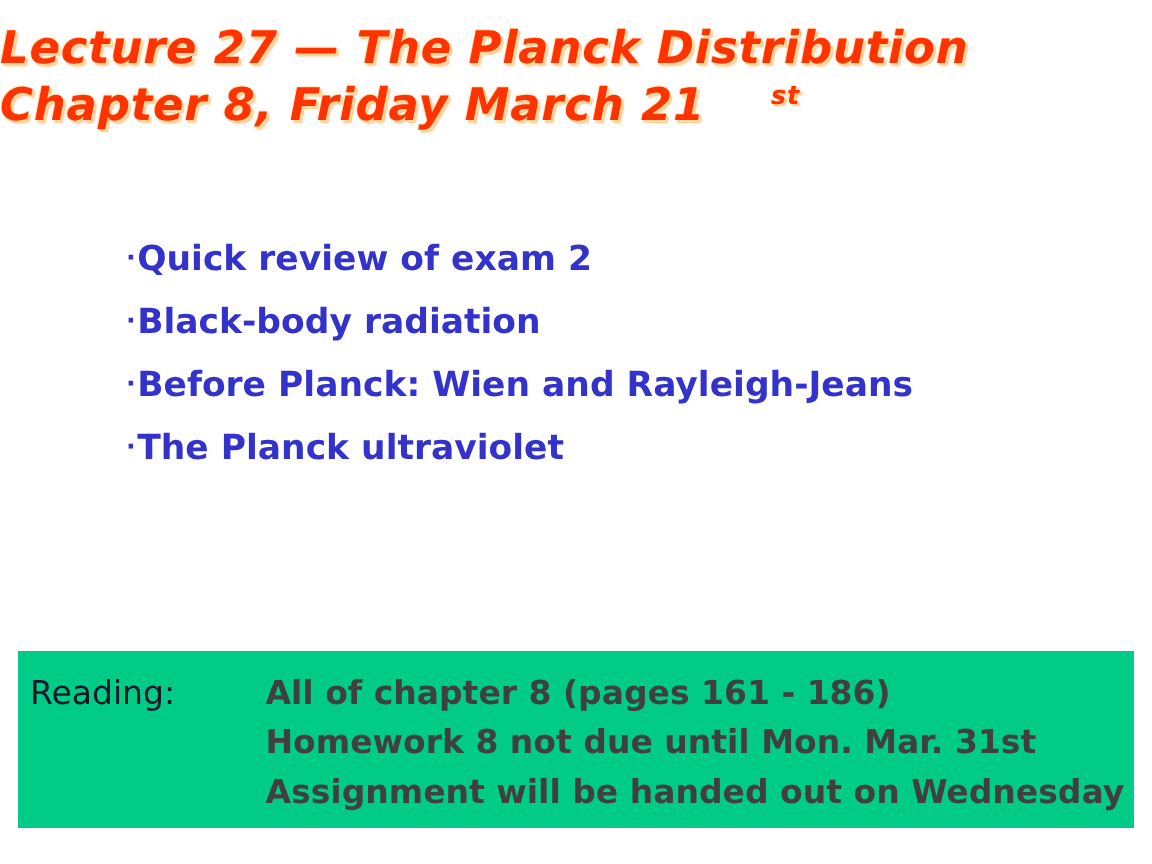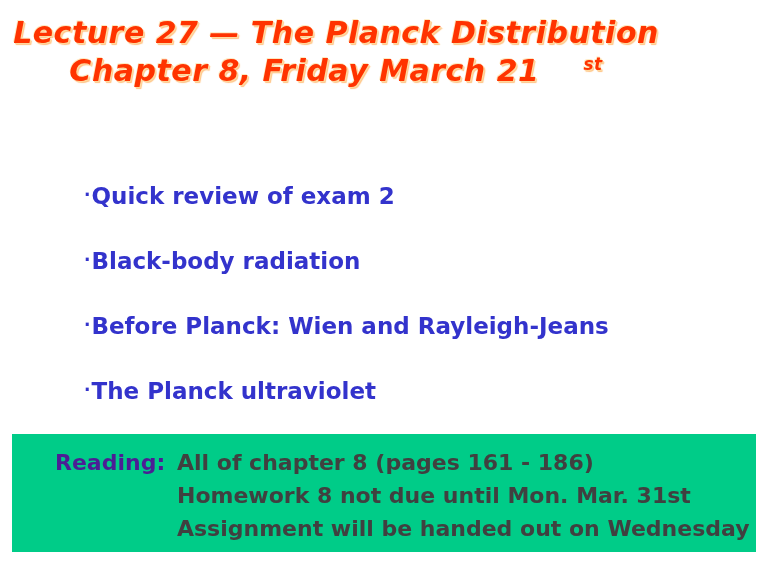--- a/index.html
+++ b/index.html
@@ -18,21 +18,21 @@
     position: relative;
     width: 768px;
     height: 576px;
     box-sizing: border-box;
   }
   .title-block {
     position: absolute;
     top: 14px;
     left: 0;
     width: 672px;
-    text-align: center;
+    text-align: left;
   }
   .title-line {
     font-family: "DejaVu Sans", sans-serif;
     font-weight: bold;
     font-style: italic;
     font-size: 30px;
     line-height: 38px;
     color: #ff3300;
     letter-spacing: 0.5px;
     text-shadow:
@@ -54,21 +54,20 @@
     width: 660px;
   }
   .bullet {
     display: block;
     color: #3333cc;
     font-family: "DejaVu Sans", sans-serif;
     font-weight: bold;
     font-size: 23px;
     line-height: 41px;
     white-space: nowrap;
-    margin-top: 23px;
   }
   .bullet .dot {
     display: inline-block;
     font-size: 17px;
     vertical-align: 3px;
     margin-right: 1px;
   }
   .reading-box {
     position: absolute;
     left: 12px;
@@ -79,26 +78,25 @@
   }
   .reading-inner {
     position: relative;
     width: 100%;
     height: 100%;
   }
   .reading-label {
     position: absolute;
     left: 8px;
     top: 12px;
-    color: #4c1d95;
+    color: #0f172a;
     font-family: "DejaVu Sans", sans-serif;
-    font-weight: bold;
+    font-weight: normal;
     font-size: 22px;
     line-height: 33px;
-    margin-left: 35px;
   }
   .reading-lines {
     position: absolute;
     left: 165px;
     top: 12px;
     color: #404040;
     font-family: "DejaVu Sans", sans-serif;
     font-weight: bold;
     font-size: 22px;
     line-height: 33px;

